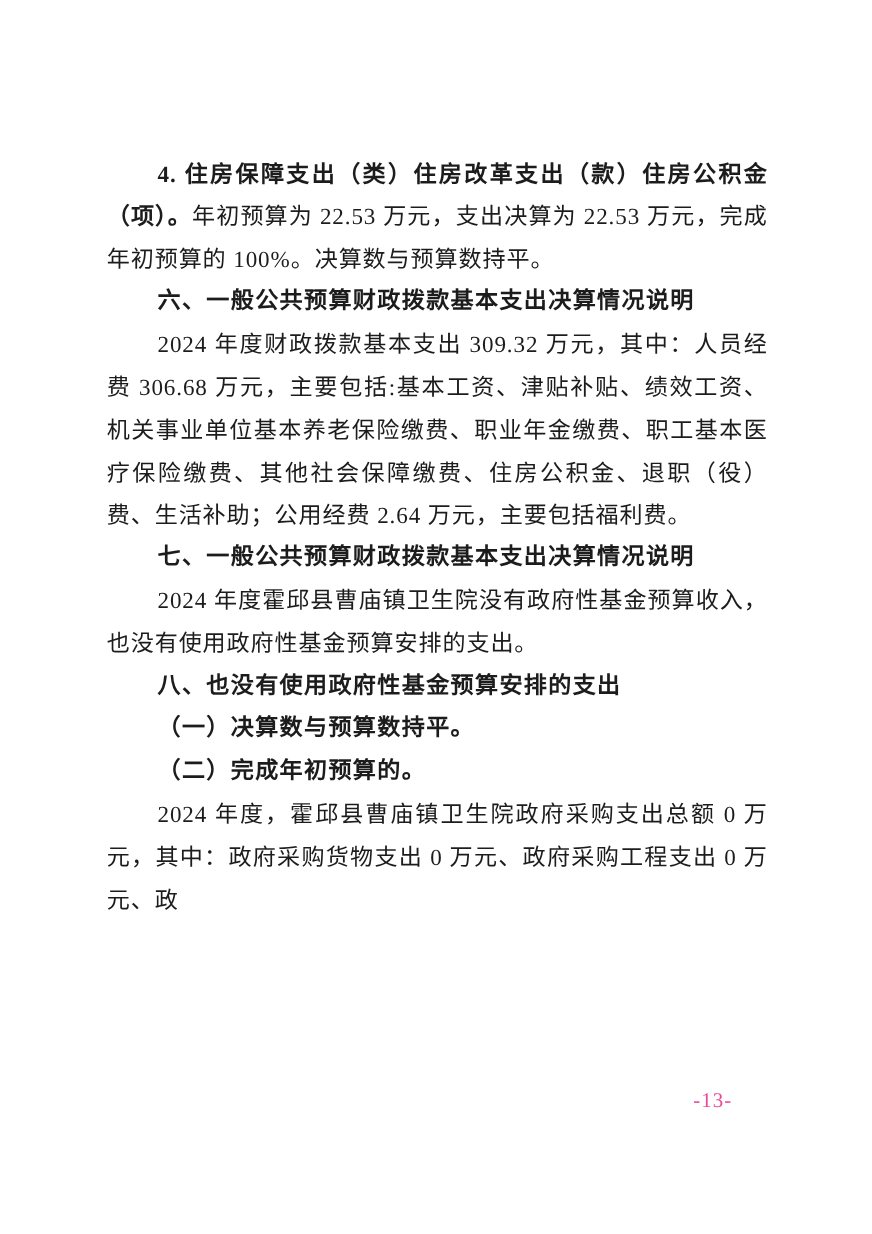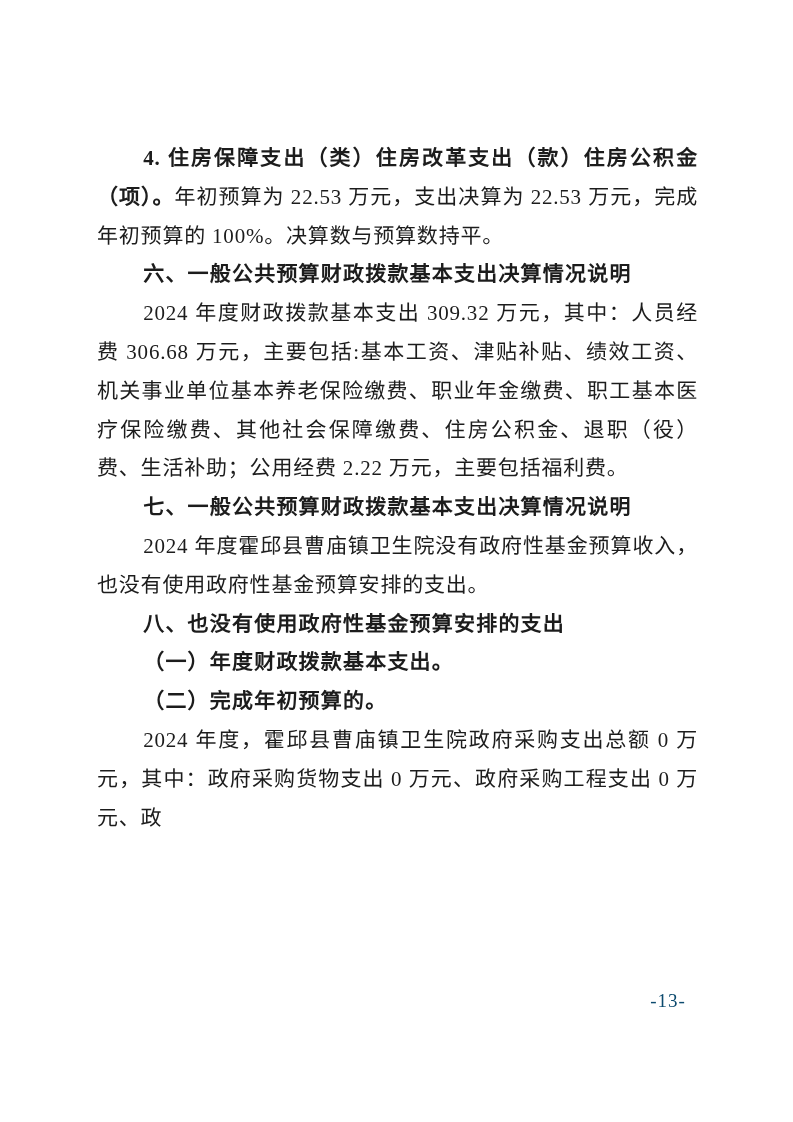--- a/index.html
+++ b/index.html
@@ -42,50 +42,50 @@
       font-weight: 700;
       font-family: "Liberation Sans", "DejaVu Sans", sans-serif;
       letter-spacing: 1.2px;
     }
     .sec9-gap {
       margin-top: 5px !important;
     }
     .page-number {
       position: absolute;
       top: 990px;
-      left: 638px;
+      left: 618px;
       width: 60px;
       text-align: center;
       font-family: "Liberation Serif", "DejaVu Serif", serif;
       font-size: 19px;
-      color: #0c4a6e;
+      color: #ec4899;
       letter-spacing: 1px;
     }
   </style>
 </head>
 <body>
 
 <div class="page">
   <div class="content">
 
     <p class="para-body"><span class="para-lead-bold">4. 住房保障支出（类）住房改革支出（款）住房公积金（项）。</span><span>年初预算为 22.53 万元，支出决算为 22.53 万元，完成年初预算的 100%。决算数与预算数持平。</span></p>
 
     <p class="heading-hei">六、一般公共预算财政拨款基本支出决算情况说明</p>
 
-    <p class="para-body">2024 年度财政拨款基本支出 309.32 万元，其中：人员经费 306.68 万元，主要包括:基本工资、津贴补贴、绩效工资、机关事业单位基本养老保险缴费、职业年金缴费、职工基本医疗保险缴费、其他社会保障缴费、住房公积金、退职（役）费、生活补助；公用经费 2.22 万元，主要包括福利费。</p>
+    <p class="para-body">2024 年度财政拨款基本支出 309.32 万元，其中：人员经费 306.68 万元，主要包括:基本工资、津贴补贴、绩效工资、机关事业单位基本养老保险缴费、职业年金缴费、职工基本医疗保险缴费、其他社会保障缴费、住房公积金、退职（役）费、生活补助；公用经费 2.64 万元，主要包括福利费。</p>
 
     <p class="heading-hei">七、一般公共预算财政拨款基本支出决算情况说明</p>
 
     <p class="para-body">2024 年度霍邱县曹庙镇卫生院没有政府性基金预算收入，也没有使用政府性基金预算安排的支出。</p>
 
     <p class="heading-hei">八、也没有使用政府性基金预算安排的支出</p>
 
 
 
-    <p class="heading-hei">（一）年度财政拨款基本支出。</p>
+    <p class="heading-hei">（一）决算数与预算数持平。</p>
 
 
     <p class="heading-hei">（二）完成年初预算的。</p>
 
     <p class="para-body">2024 年度，霍邱县曹庙镇卫生院政府采购支出总额 0 万元，其中：政府采购货物支出 0 万元、政府采购工程支出 0 万元、政</p>
 
   </div>
 
   <div class="page-number">-13-</div>
 </div>

